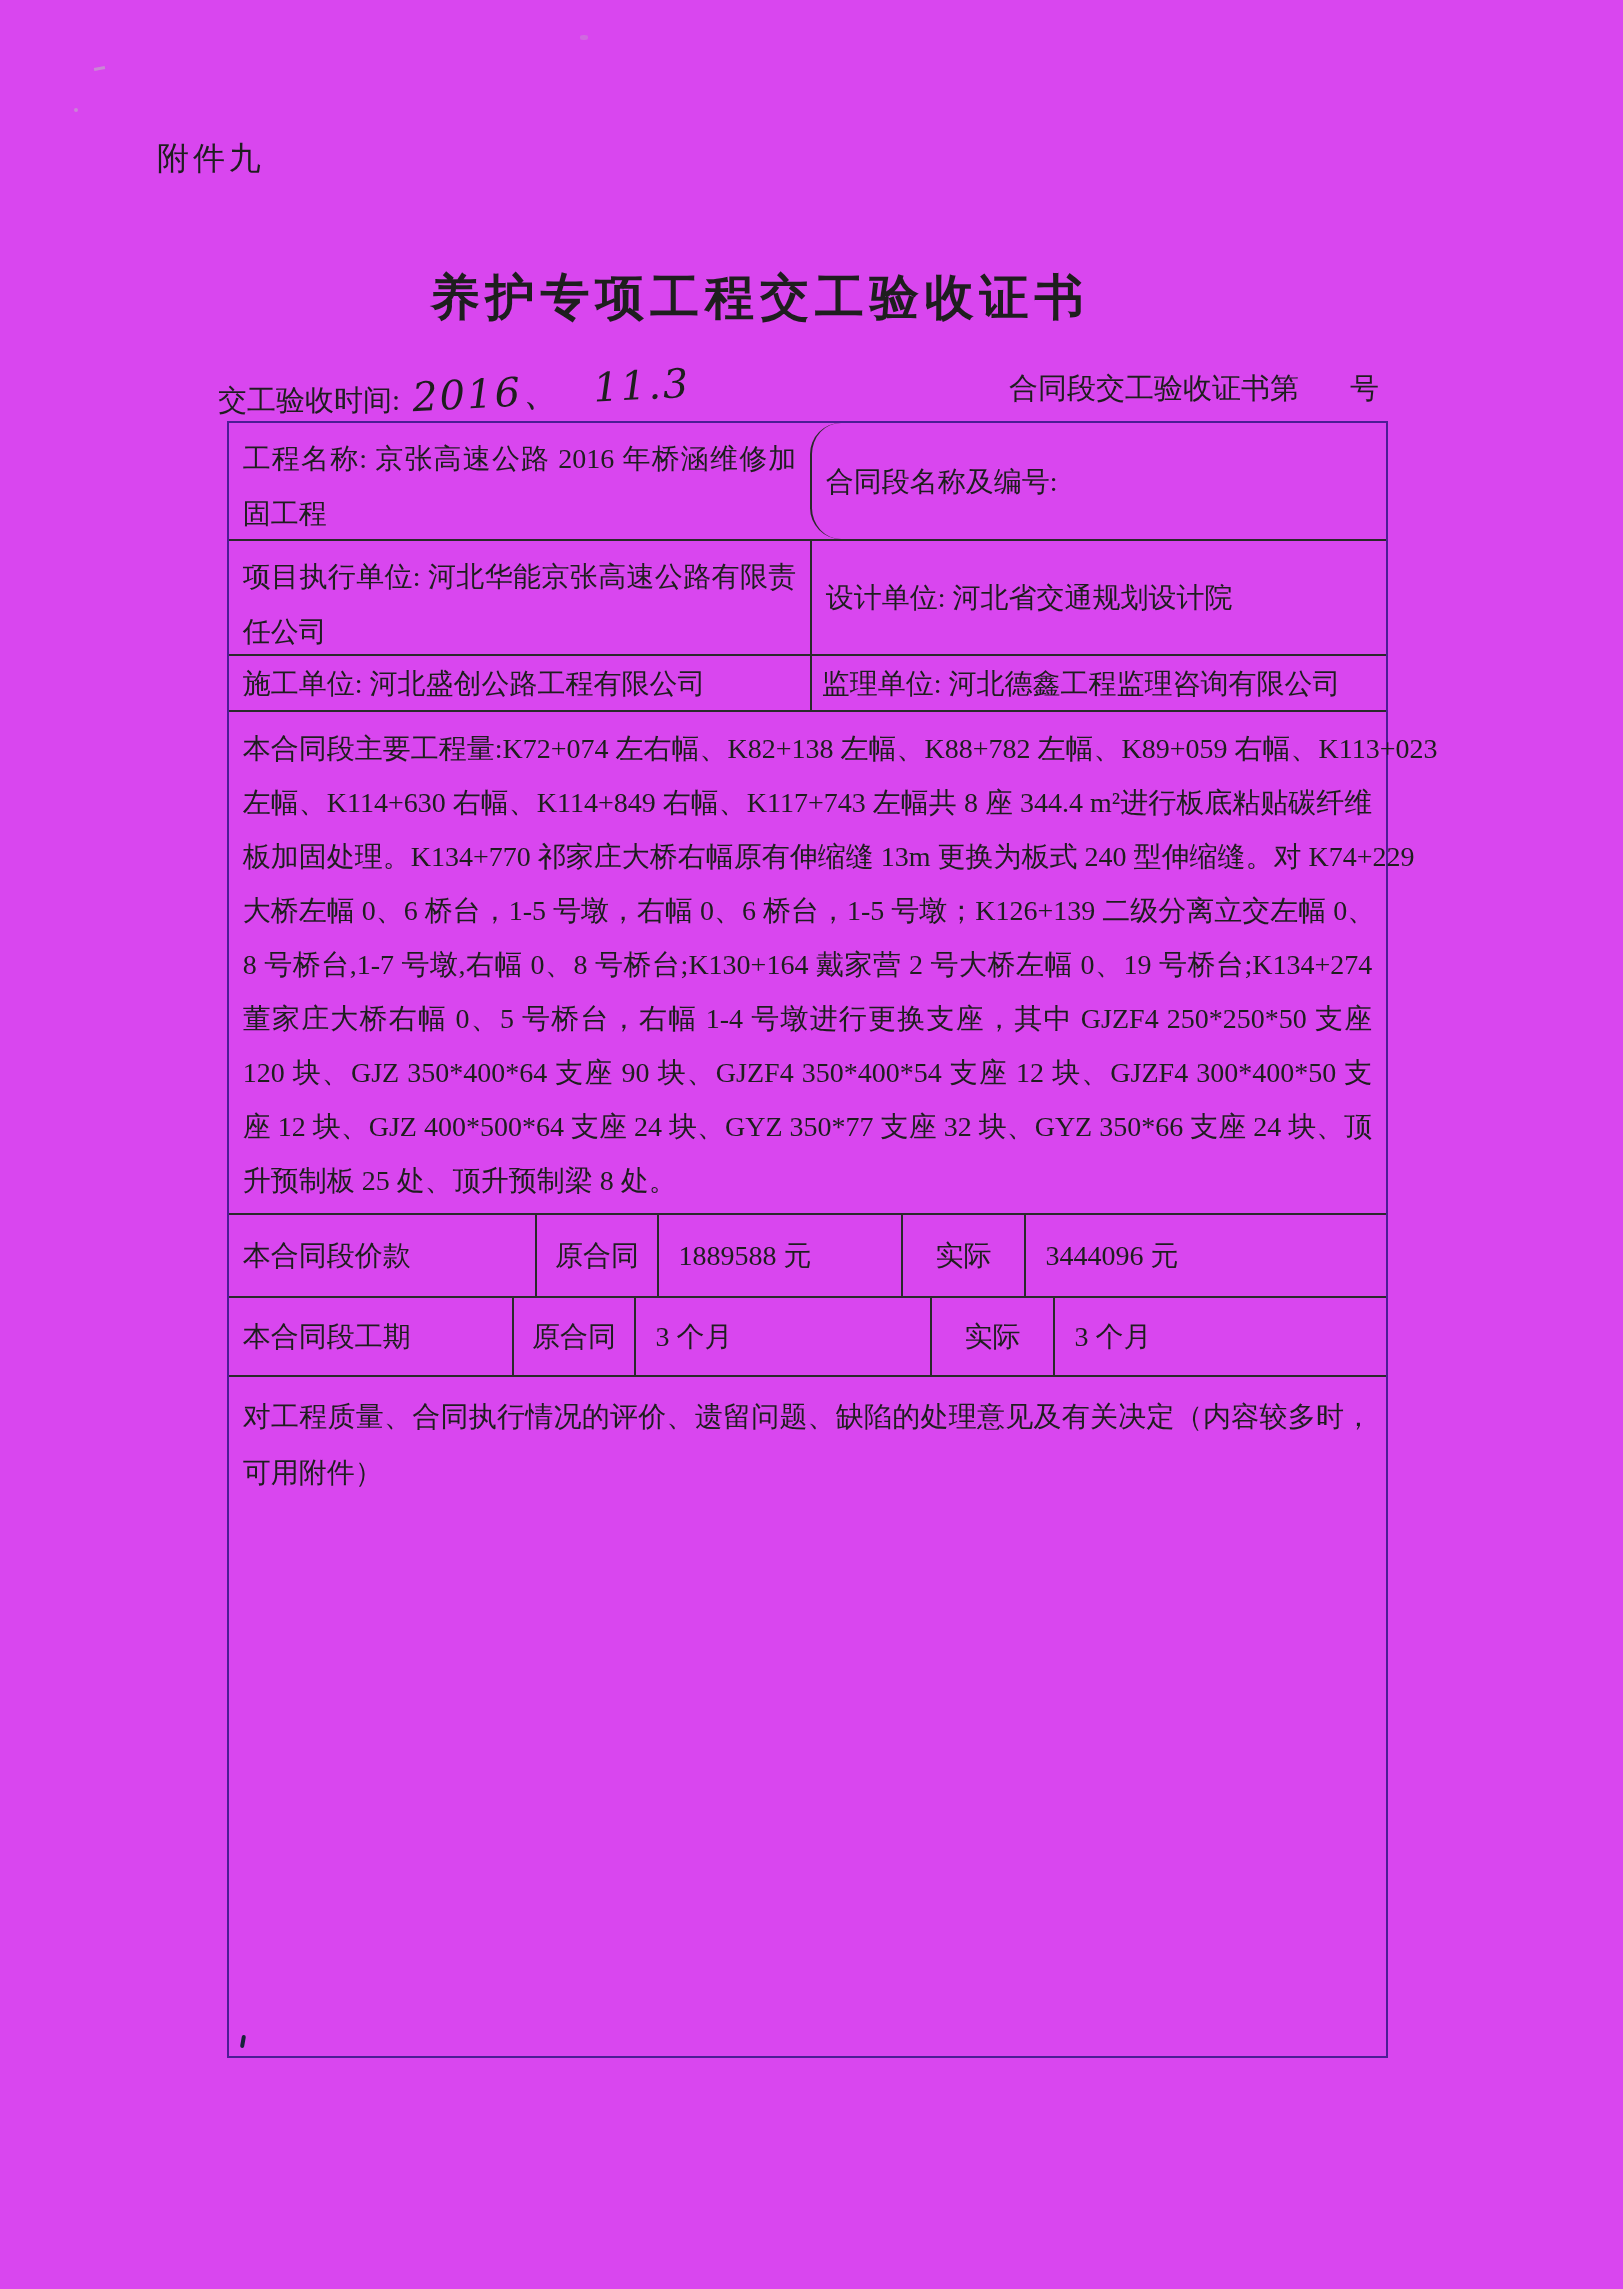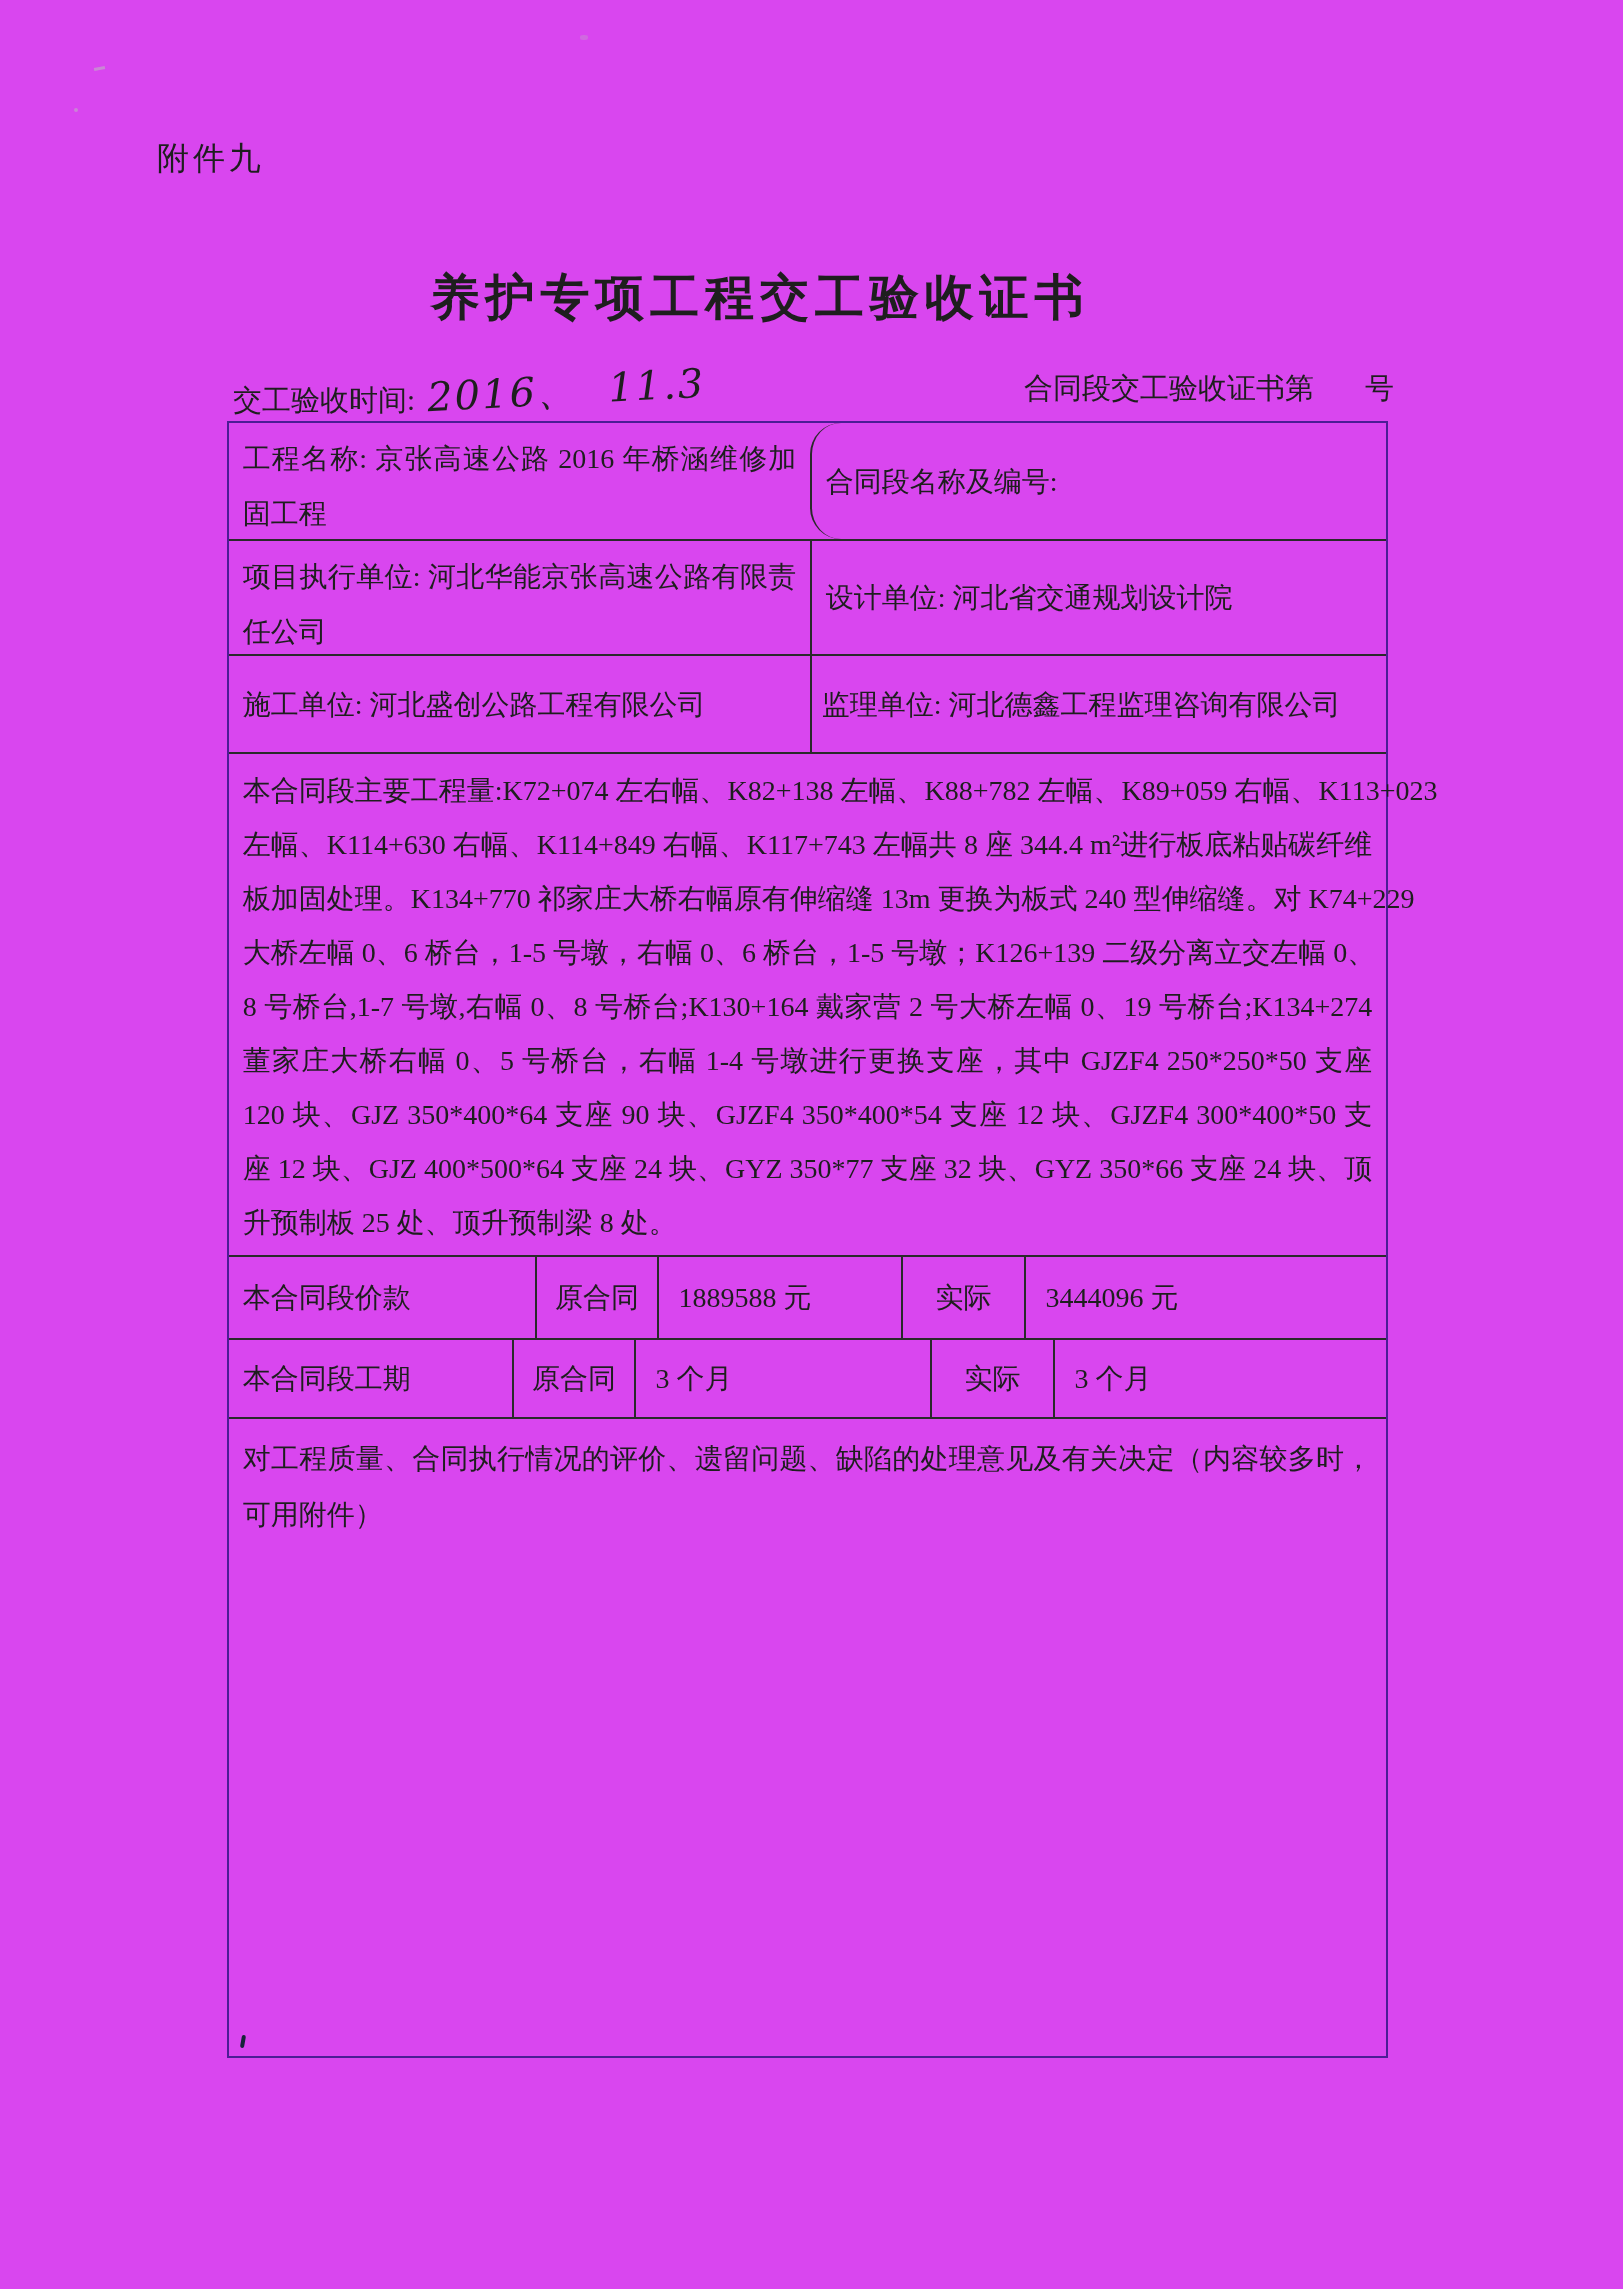--- a/index.html
+++ b/index.html
@@ -17,21 +17,21 @@
     font-size: 32px; letter-spacing: 3.9px;
   }
   .doc-title {
     position: absolute; left: 760px; top: 265px;
     transform: translateX(-50%);
     font-size: 49px; font-weight: 700; letter-spacing: 5.9px;
     white-space: nowrap;
     font-family: "Liberation Sans", sans-serif;
   }
   .meta-line {
-    position: absolute; left: 233px; top: 369px; width: 1161px;
+    position: absolute; left: 218px; top: 369px; width: 1161px;
     display: flex; justify-content: space-between; align-items: flex-start;
     font-size: 29px;
   }
   .meta-left { display:flex; align-items: baseline; }
   .hand-date {
     display: inline-block;
     font-family: "DejaVu Serif", serif;
     font-style: italic;
     font-size: 40px;
     white-space: pre;
@@ -131,21 +131,21 @@
 
     <div class="trow" style="height:115px;">
       <div class="cell cfirst top wrap" style="width:581px;">
         <span>项目执行单位: 河北华能京张高速公路有限责任公司</span>
       </div>
       <div class="cell" style="width:576px;">
         <span>设计单位: 河北省交通规划设计院</span>
       </div>
     </div>
 
-    <div class="trow" style="height:98px;">
+    <div class="trow" style="height:56px;">
       <div class="cell cfirst" style="width:581px;">
         <span>施工单位: 河北盛创公路工程有限公司</span>
       </div>
       <div class="cell" style="width:576px; padding:7.8px 9.8px;">
         <span>监理单位: 河北德鑫工程监理咨询有限公司</span>
       </div>
     </div>
 
     <div class="trow" style="height:503px;">
       <div class="pcell">

